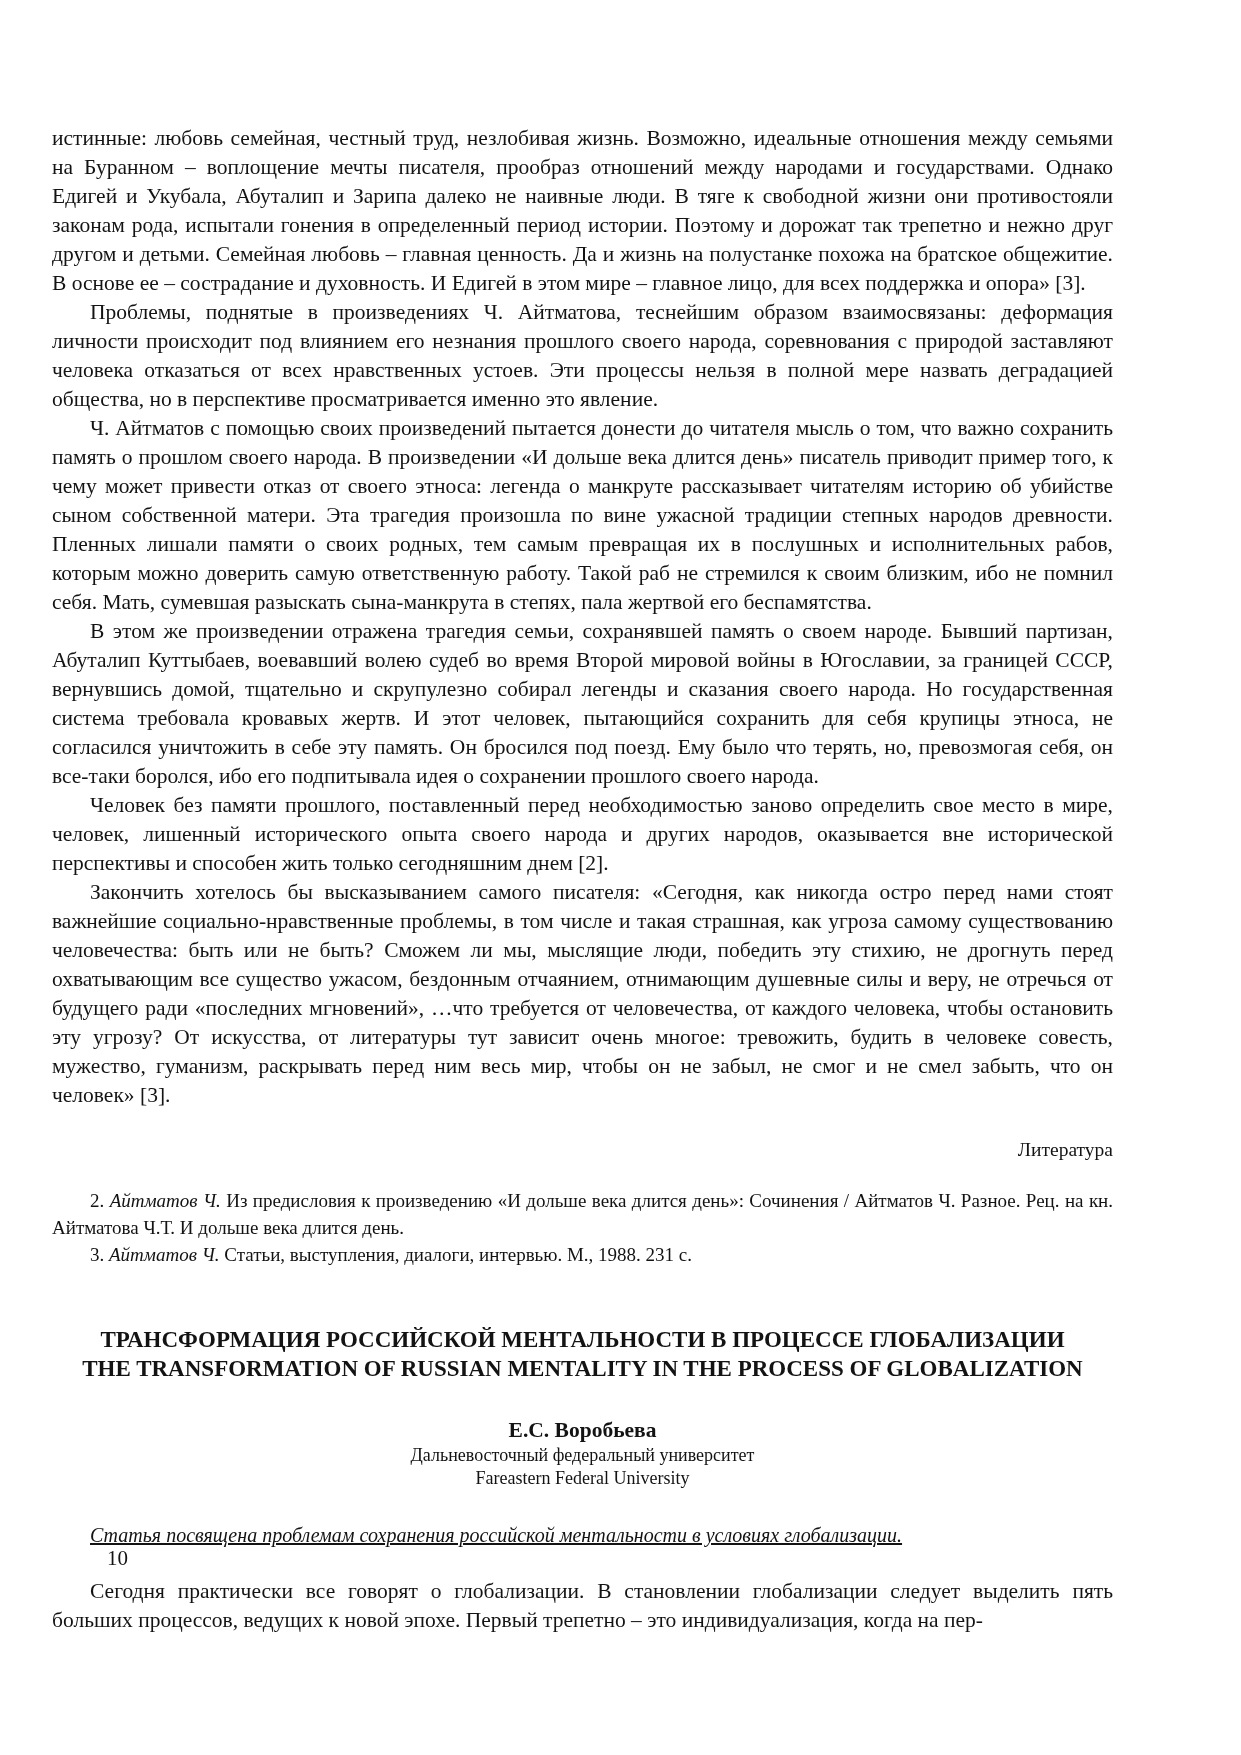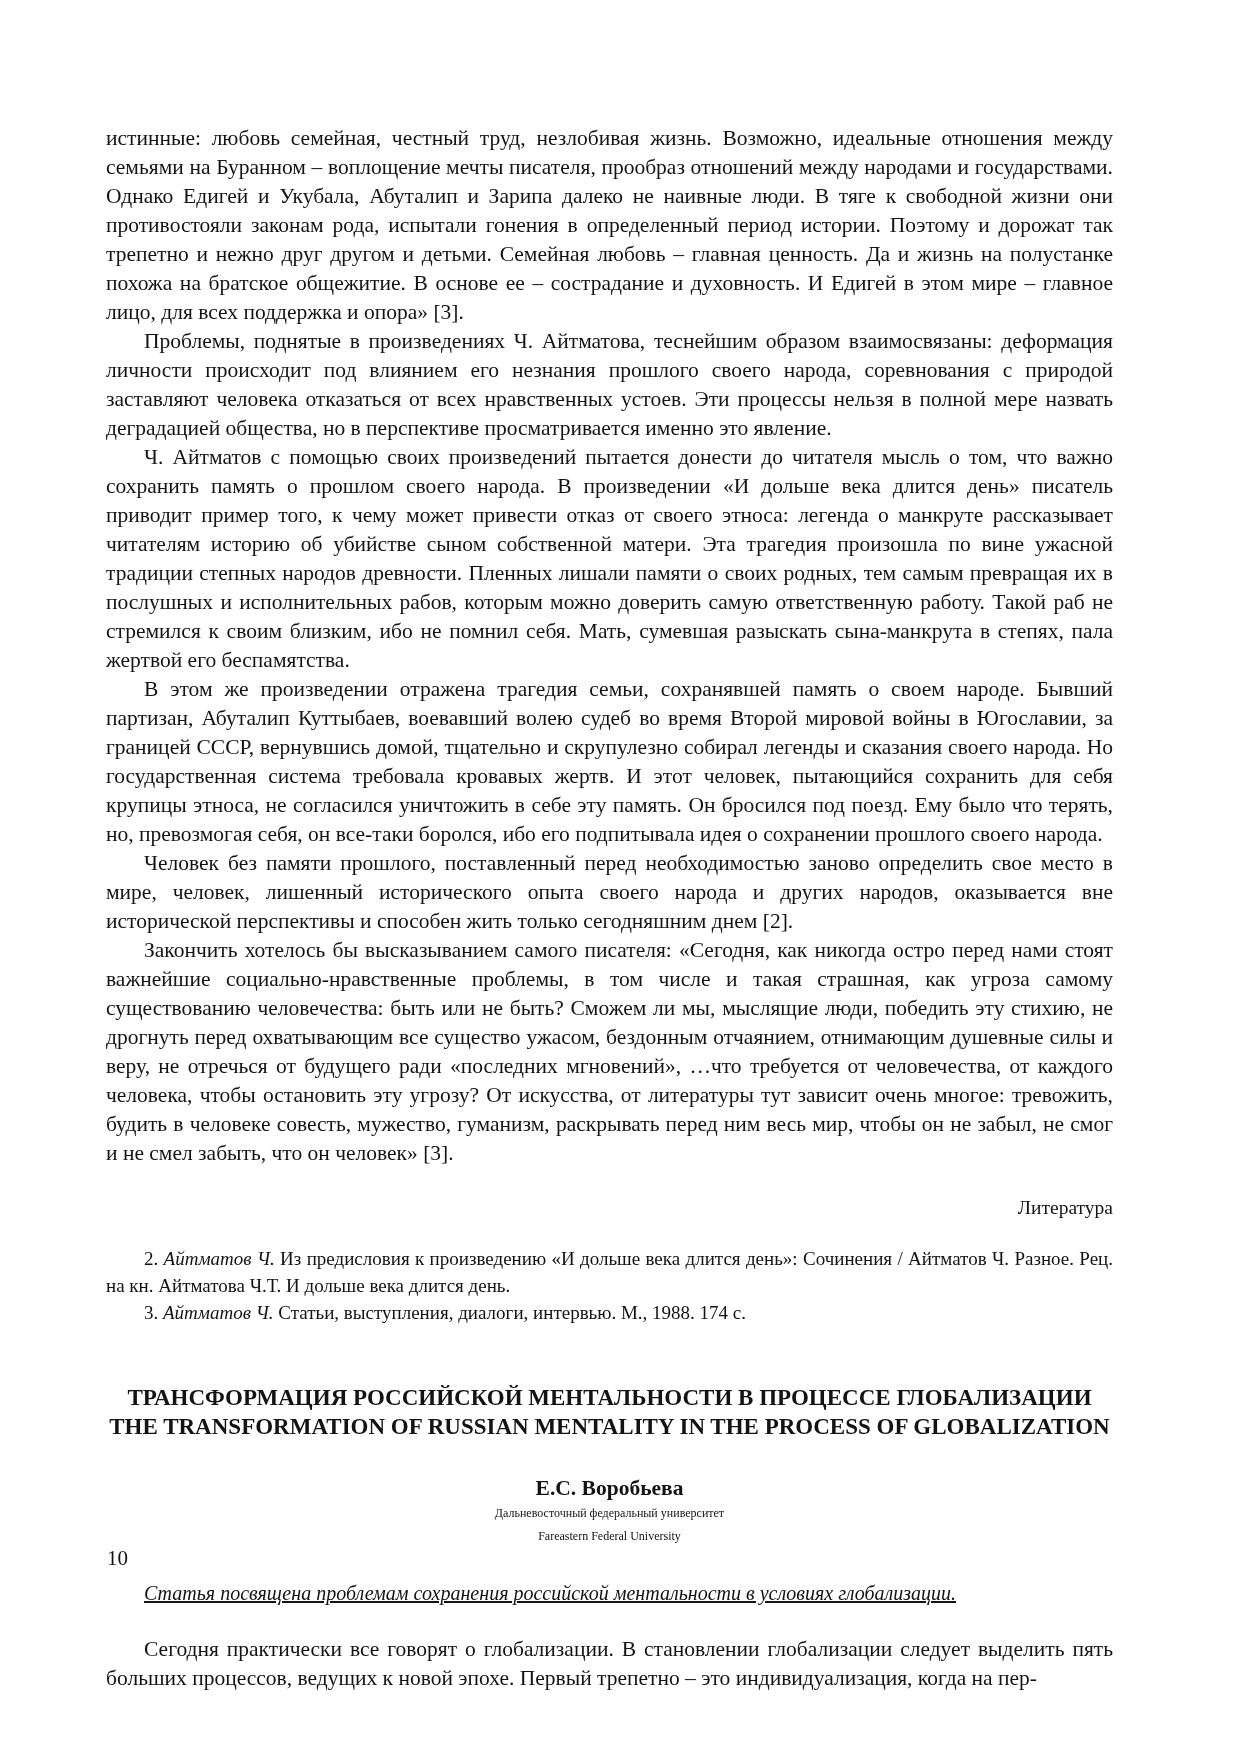--- a/index.html
+++ b/index.html
@@ -7,21 +7,21 @@
     position: relative;
     width: 1241px;
     height: 1755px;
     margin: 0 auto;
     background: #ffffff;
     overflow: hidden;
     font-family: "Liberation Serif", "DejaVu Serif", serif;
     color: #131313;
   }
   .content {
-    padding: 124px 128px 0 106px;
+    padding: 124px 128px 0 52px;
   }
   .body-par {
     margin: 0;
     font-size: 21.5px;
     line-height: 29px;
     text-align: justify;
     text-indent: 38px;
   }
   .no-indent { text-indent: 0; }
   .refs-heading {
@@ -49,21 +49,21 @@
   }
   .author-block { margin-top: 34px; text-align: center; }
   .author-name {
     margin: 0;
     font-weight: bold;
     font-size: 21.5px;
     line-height: 27px;
   }
   .affiliation {
     margin: 0;
-    font-size: 12px;
+    font-size: 18px;
     line-height: 23px;
   }
   .abstract {
     margin: 32px 0 0 0;
     font-style: italic;
     font-size: 20px;
     line-height: 26px;
     text-indent: 38px;
     text-align: justify;
     text-decoration: underline;
@@ -87,21 +87,21 @@
     <p class="body-par">Проблемы, поднятые в произведениях Ч. Айтматова, теснейшим образом взаимосвязаны: деформация личности происходит под влиянием его незнания прошлого своего народа, соревнования с природой заставляют человека отказаться от всех нравственных устоев. Эти процессы нельзя в полной мере назвать деградацией общества, но в перспективе просматривается именно это явление.</p>
     <p class="body-par">Ч. Айтматов с помощью своих произведений пытается донести до читателя мысль о том, что важно сохранить память о прошлом своего народа. В произведении «И дольше века длится день» писатель приводит пример того, к чему может привести отказ от своего этноса: легенда о манкруте рассказывает читателям историю об убийстве сыном собственной матери. Эта трагедия произошла по вине ужасной традиции степных народов древности. Пленных лишали памяти о своих родных, тем самым превращая их в послушных и исполнительных рабов, которым можно доверить самую ответственную работу. Такой раб не стремился к своим близким, ибо не помнил себя. Мать, сумевшая разыскать сына-манкрута в степях, пала жертвой его беспамятства.</p>
     <p class="body-par">В этом же произведении отражена трагедия семьи, сохранявшей память о своем народе. Бывший партизан, Абуталип Куттыбаев, воевавший волею судеб во время Второй мировой войны в Югославии, за границей СССР, вернувшись домой, тщательно и скрупулезно собирал легенды и сказания своего народа. Но государственная система требовала кровавых жертв. И этот человек, пытающийся сохранить для себя крупицы этноса, не согласился уничтожить в себе эту память. Он бросился под поезд. Ему было что терять, но, превозмогая себя, он все-таки боролся, ибо его подпитывала идея о сохранении прошлого своего народа.</p>
     <p class="body-par">Человек без памяти прошлого, поставленный перед необходимостью заново определить свое место в мире, человек, лишенный исторического опыта своего народа и других народов, оказывается вне исторической перспективы и способен жить только сегодняшним днем [2].</p>
     <p class="body-par">Закончить хотелось бы высказыванием самого писателя: «Сегодня, как никогда остро перед нами стоят важнейшие социально-нравственные проблемы, в том числе и такая страшная, как угроза самому существованию человечества: быть или не быть? Сможем ли мы, мыслящие люди, победить эту стихию, не дрогнуть перед охватывающим все существо ужасом, бездонным отчаянием, отнимающим душевные силы и веру, не отречься от будущего ради «последних мгновений», …что требуется от человечества, от каждого человека, чтобы остановить эту угрозу? От искусства, от литературы тут зависит очень многое: тревожить, будить в человеке совесть, мужество, гуманизм, раскрывать перед ним весь мир, чтобы он не забыл, не смог и не смел забыть, что он человек» [3].</p>
 
     <p class="refs-heading">Литература</p>
 
     <div class="refs-block">
       <p class="ref"><span>2.</span> <span class="it">Айтматов Ч.</span> <span>Из предисловия к произведению «И дольше века длится день»: Сочинения / Айтматов Ч. Разное. Рец. на кн. Айтматова Ч.Т. И дольше века длится день.</span></p>
-      <p class="ref"><span>3.</span> <span class="it">Айтматов Ч.</span> <span>Статьи, выступления, диалоги, интервью. М., 1988. 174 с.</span></p>
+      <p class="ref"><span>3.</span> <span class="it">Айтматов Ч.</span> <span>Статьи, выступления, диалоги, интервью. М., 1988. 231 с.</span></p>
     </div>
 
     <p class="next-title">ТРАНСФОРМАЦИЯ РОССИЙСКОЙ МЕНТАЛЬНОСТИ В ПРОЦЕССЕ ГЛОБАЛИЗАЦИИ</p>
     <p class="next-title" style="margin-top:0;">THE TRANSFORMATION OF RUSSIAN MENTALITY IN THE PROCESS OF GLOBALIZATION</p>
 
     <div class="author-block">
       <p class="author-name">Е.С. Воробьева</p>
       <p class="affiliation">Дальневосточный федеральный университет</p>
       <p class="affiliation">Fareastern Federal University</p>
     </div>

